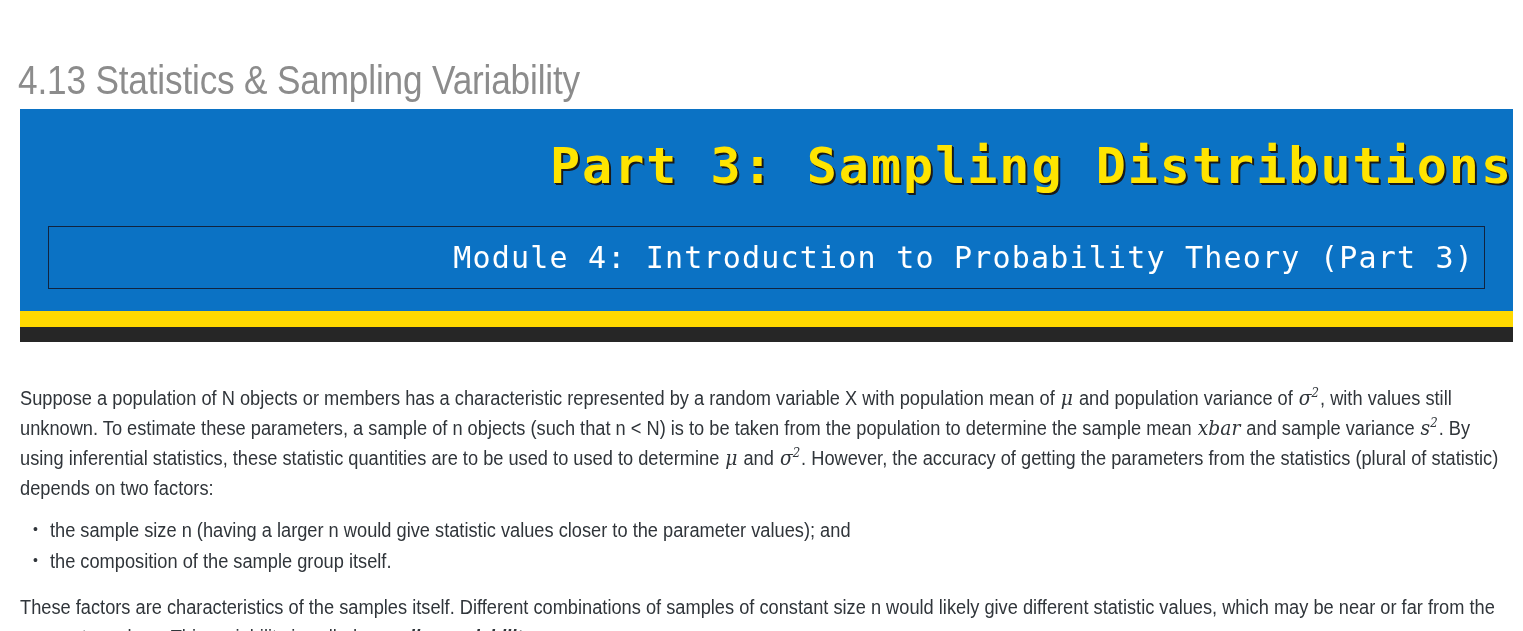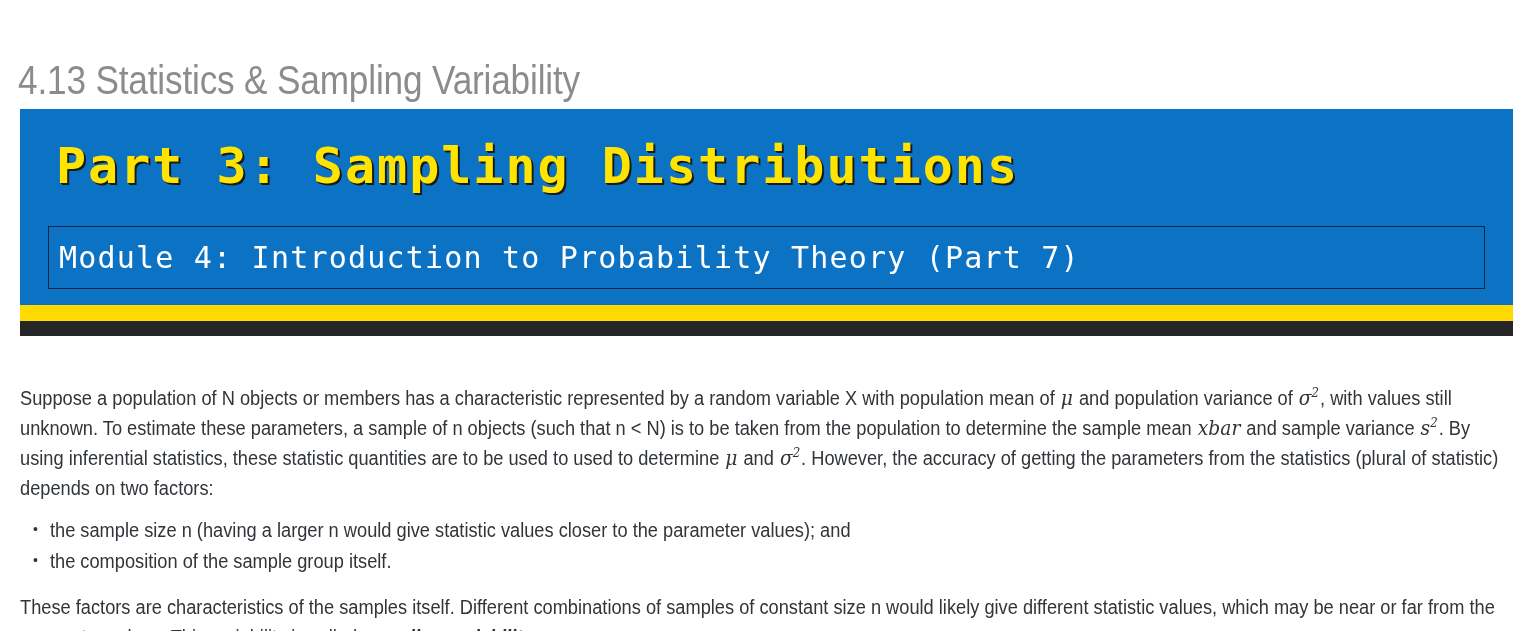--- a/index.html
+++ b/index.html
@@ -41,21 +41,22 @@
 
   
   .banner-wrap {
     position: absolute;
     left: 20px;
     top: 88px;
     width: 1493px;
   }
   .banner {
     background: #0b72c4;
-    padding: 30px 0 16px 0;
+    padding: 30px 0 22px 0;
+    text-align: right;
   }
   .banner-heading {
     font-family: "DejaVu Sans Mono", "Liberation Mono", monospace;
     font-size: 50px;
     font-weight: bold;
     color: #ffe400;
     letter-spacing: 2px;
     padding-left: 36px;
     line-height: 1.1;
     text-shadow:
@@ -150,21 +151,21 @@
 <body>
 
 <div class="page">
 
   <h1 class="page-title">4.13 Statistics &amp; Sampling Variability</h1>
 
   <div class="banner-wrap">
     <div class="banner">
       <div class="banner-heading">Part 3:  Sampling Distributions</div>
       <div class="banner-subtitle-box">
-        <div class="banner-subtitle">Module 4: Introduction to Probability Theory (Part 7)</div>
+        <div class="banner-subtitle">Module 4: Introduction to Probability Theory (Part 3)</div>
       </div>
     </div>
     <div class="bar-yellow"></div>
     <div class="bar-dark"></div>
   </div>
 
   <div class="content">
 
     <p><span>Suppose a population of N objects or members has a characteristic represented by a random variable X with population mean of </span><span class="mu">μ</span><span> and population variance of </span><span class="mathit"><span>σ</span><sup>2</sup></span><span>, with values still unknown. To estimate these parameters, a sample of n objects (such that n &lt; N) is to be taken from the population to determine the sample mean </span><span class="mathit">xbar</span><span> and sample variance </span><span class="mathit"><span>s</span><sup>2</sup></span><span>. By using inferential statistics, these statistic quantities are to be used to used to determine </span><span class="mu">μ</span><span> and </span><span class="mathit"><span>σ</span><sup>2</sup></span><span>. However, the accuracy of getting the parameters from the statistics (plural of statistic) depends on two factors:</span></p>
 

